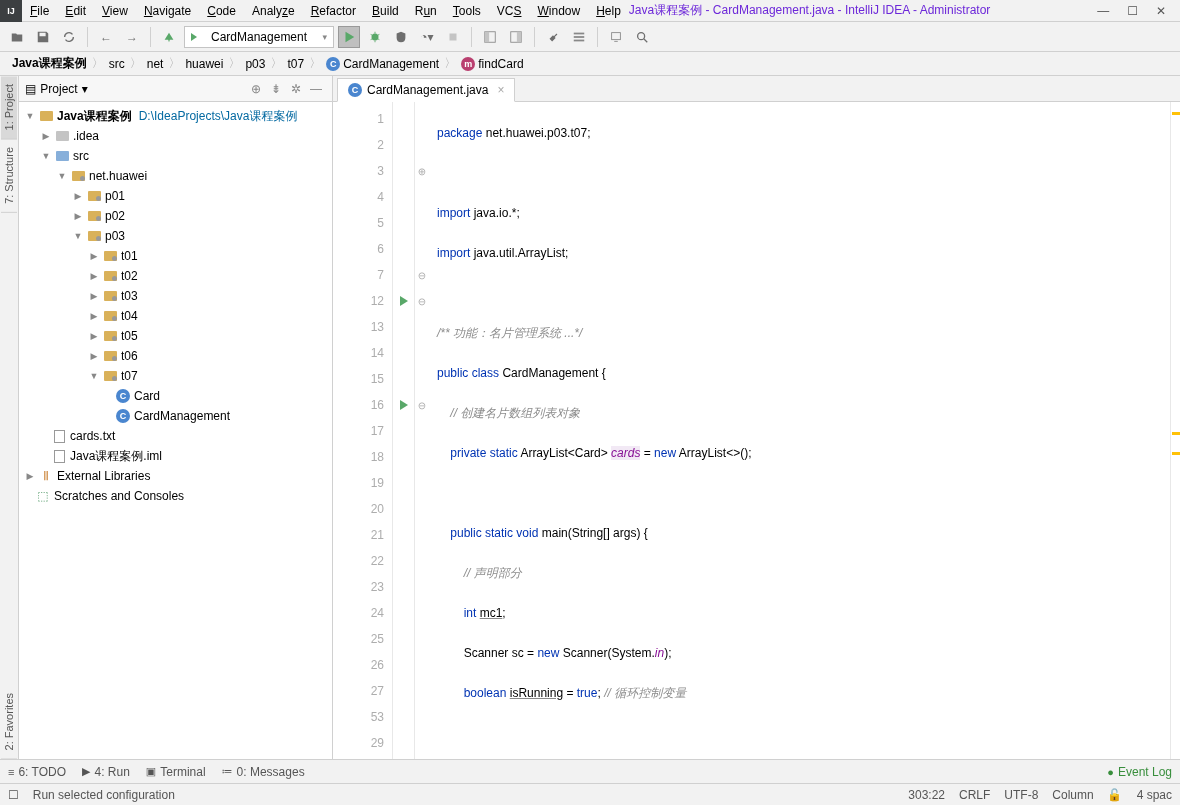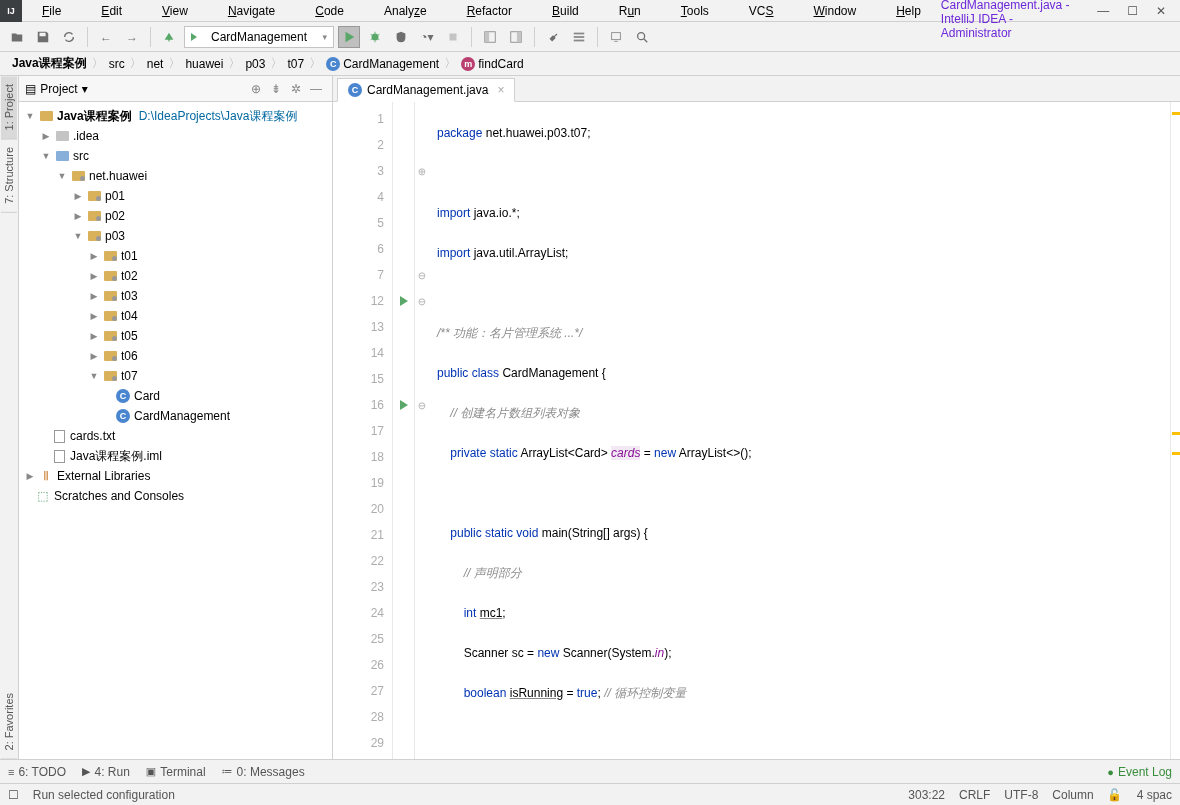--- a/index.html
+++ b/index.html
@@ -1,20 +1,20 @@
 <!DOCTYPE html>
 <html><head>
 <meta charset="utf-8">
 <style>
 * { margin:0; padding:0; box-sizing:border-box; font-family:"Segoe UI",Arial,sans-serif; font-size:12px; }
 body { width:1180px; height:805px; background:#f2f2f2; overflow:hidden; display:flex; flex-direction:column; }
 .titlebar { height:22px; display:flex; align-items:center; background:#f2f2f2; border-bottom:1px solid #d0d0d0; }
 .titlebar .logo { width:22px; height:22px; background:#3c3f41; color:#fff; display:flex; align-items:center; justify-content:center; font-size:9px; font-weight:bold; }
 .menubar { display:flex; gap:0; }
-.menubar .mi { padding:3px 20px; cursor:pointer; }
+.menubar .mi { padding:3px 8px; cursor:pointer; }
 .menubar .mi u { text-decoration:underline; }
 .title-text { flex:1; color:#6d28d9; font-size:12px; }
 .winbtns { display:flex; gap:18px; padding:0 14px; color:#555; }
 .toolbar { height:30px; display:flex; align-items:center; gap:4px; padding:0 6px; border-bottom:1px solid #d0d0d0; }
 .tbtn { width:22px; height:22px; display:flex; align-items:center; justify-content:center; color:#6e6e6e; cursor:pointer; }
 .tbtn.green svg { fill:#59a869; }
 .tbtn.active { background:#bfbfbf; border:1px solid #999; }
 .tsep { width:1px; height:20px; background:#d0d0d0; margin:0 3px; }
 .runconfig { height:22px; border:1px solid #c4c4c4; background:#fff; padding:0 20px 0 26px; display:flex; align-items:center; position:relative; min-width:150px; }
 .runconfig::before { content:""; position:absolute; left:6px; width:0; height:0; border-left:6px solid #59a869; border-top:4px solid transparent; border-bottom:4px solid transparent; }
@@ -400,21 +400,21 @@
           <div class="ln">18</div>
           <div class="ln">19</div>
         <div class="ln">20</div>
           <div class="ln">21</div>
           <div class="ln">22</div>
         <div class="ln">23</div>
           <div class="ln">24</div>
           <div class="ln">25</div>
         <div class="ln">26</div>
           <div class="ln">27</div>
-          <div class="ln">28</div>
+          <div class="ln">53</div>
         <div class="ln">29</div>
       </div>
       <div class="gutter2">
         <div class="gi"></div>
           <div class="gi"></div>
           <div class="gi"></div>
           <div class="gi"></div>
           <div class="gi"></div>
           <div class="gi"></div>
           <div class="gi"></div>

